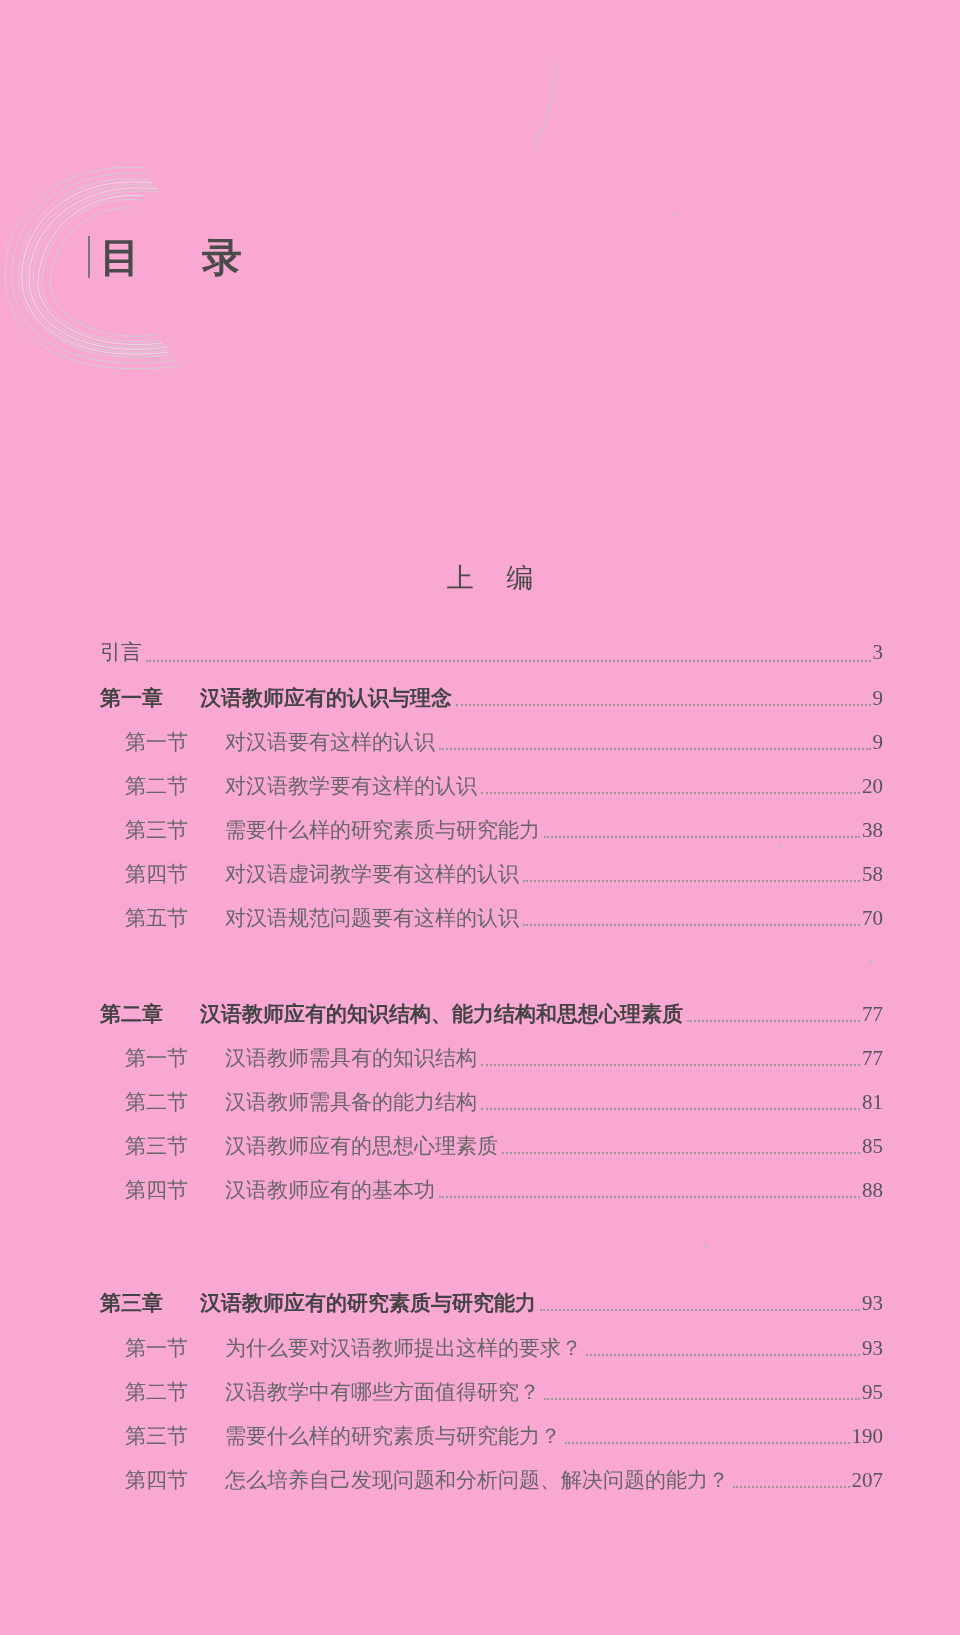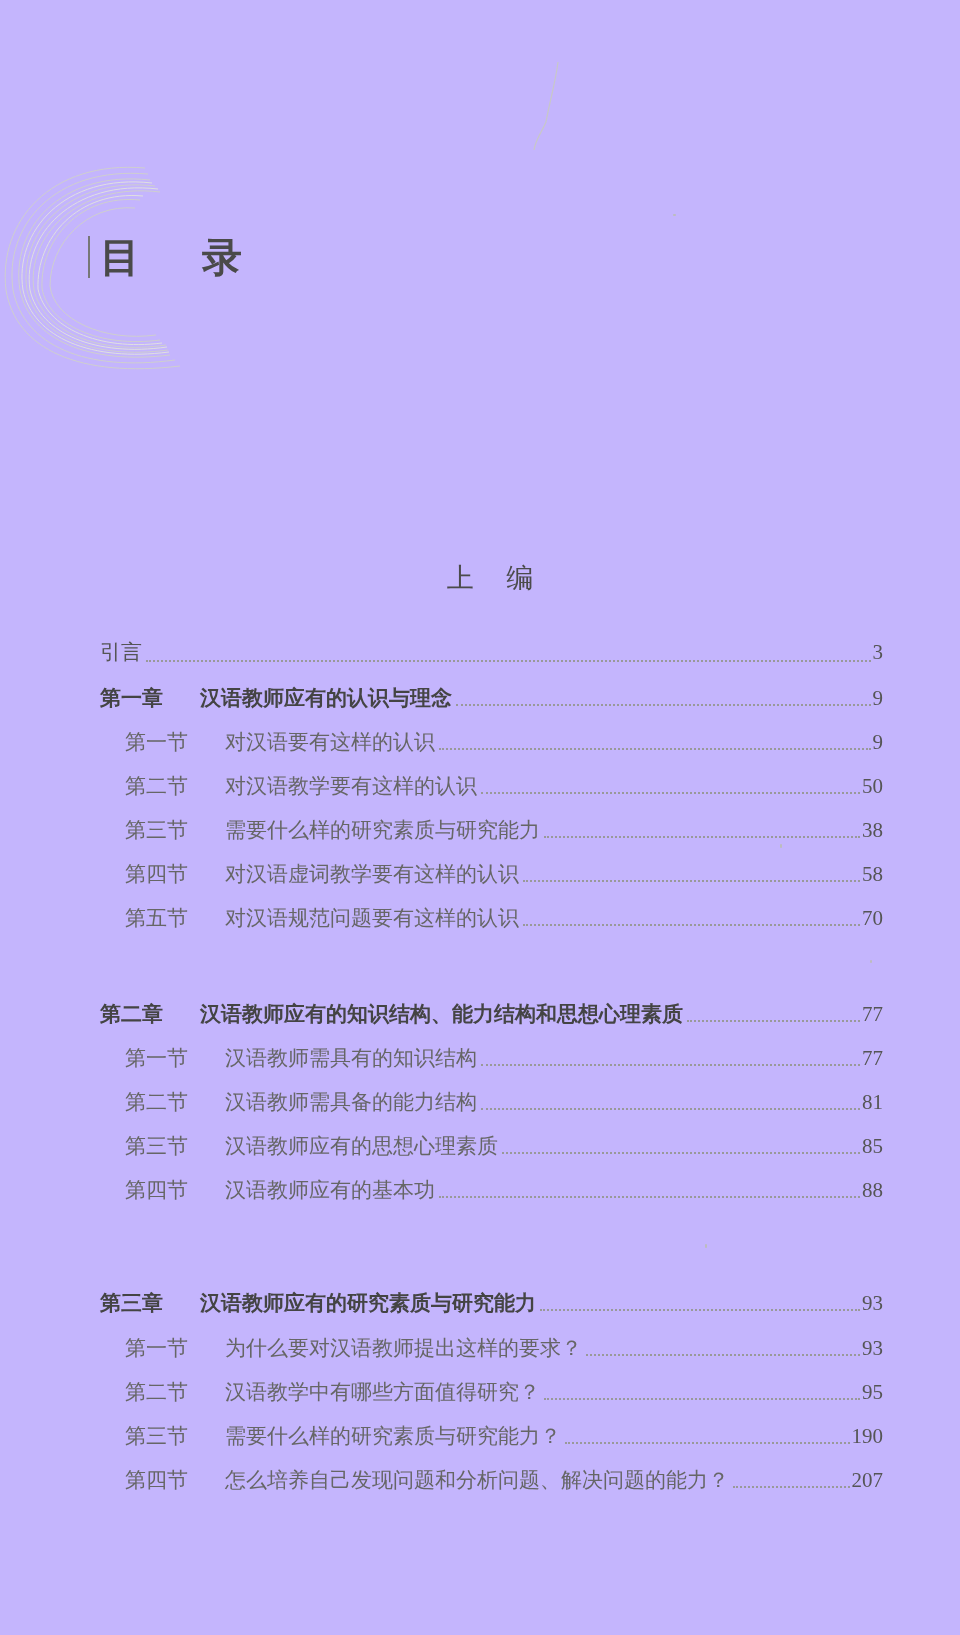--- a/index.html
+++ b/index.html
@@ -11,21 +11,21 @@
       width: 960px;
       height: 1635px;
       position: relative;
       overflow: hidden;
       font-family: "DejaVu Serif", "Liberation Serif", serif;
       color: #3a3a3a;
     }
     .page {
       position: absolute;
       inset: 0;
-      background: #c4b5fd;
+      background: #f9a8d4;
     }
     
     .swirl {
       position: absolute;
       left: 0;
       top: 160px;
       width: 240px;
       height: 220px;
     }
     .title-wrap {
@@ -170,21 +170,21 @@
     <div class="row section" style="top:724px">
       <span class="label">第一节</span>
       <span class="title">对汉语要有这样的认识</span>
       <span class="leader"></span>
       <span class="page-num">9</span>
     </div>
     <div class="row section" style="top:768px">
       <span class="label">第二节</span>
       <span class="title">对汉语教学要有这样的认识</span>
       <span class="leader"></span>
-      <span class="page-num">50</span>
+      <span class="page-num">20</span>
     </div>
     <div class="row section" style="top:812px">
       <span class="label">第三节</span>
       <span class="title">需要什么样的研究素质与研究能力</span>
       <span class="leader"></span>
       <span class="page-num">38</span>
     </div>
     <div class="row section" style="top:856px">
       <span class="label">第四节</span>
       <span class="title">对汉语虚词教学要有这样的认识</span>

